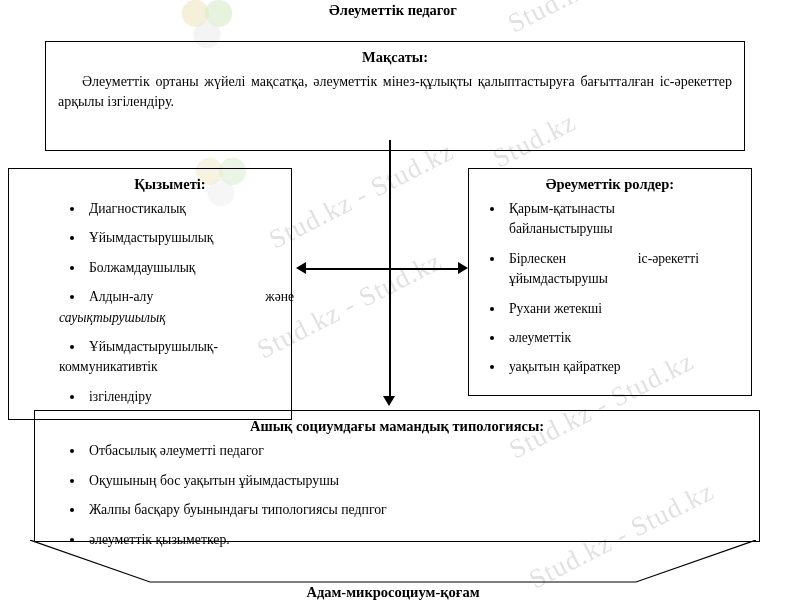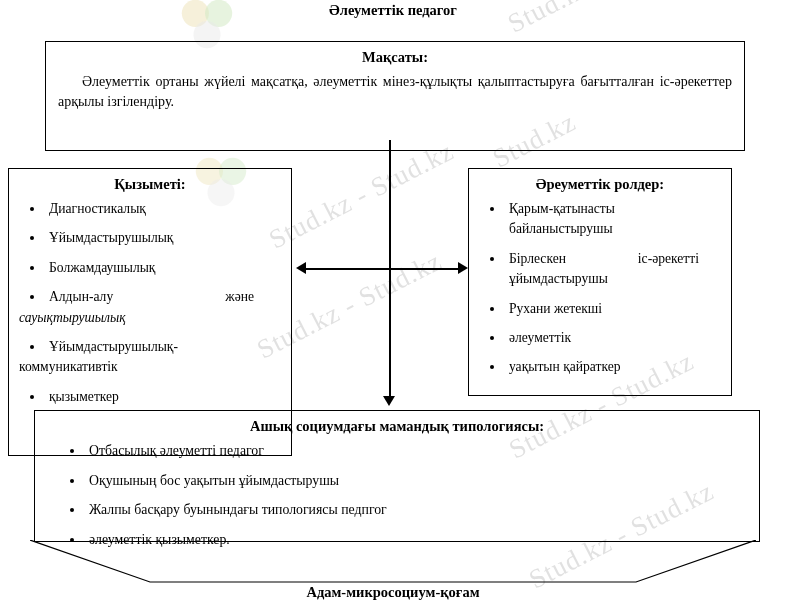--- a/index.html
+++ b/index.html
@@ -160,42 +160,42 @@
     <circle cx="32" cy="44" r="14" fill="#cfcfcf" opacity=".4"></circle>
   </svg>
 
   <div class="heading" style="top:2px;">Әлеуметтік педагог</div>
 
   <div class="box" style="left:45px; top:30px; width:700px; height:110px;margin-top:11px;">
     <div class="box-title">Мақсаты:</div>
     <div class="box-body">Әлеуметтік ортаны жүйелі мақсатқа, әлеуметтік мінез-құлықты қалыптастыруға бағытталған іс-әрекеттер арқылы ізгілендіру.</div>
   </div>
 
-  <div class="box" style="left:8px; top:168px; width:284px; height:288px;">
+  <div class="box" style="left:8px; top:168px; width:284px; height:252px;padding-left:40px;">
     <div class="box-title">Қызыметі:</div>
     <ul class="bullets">
       <li><span>Диагностикалық</span></li>
       <li><span>Ұйымдастырушылық</span></li>
       <li><span>Болжамдаушылық</span></li>
       <li>
         <span class="spread" style="width:205px;">
           <span>Алдын-алу</span>
           <span>және</span>
         </span>
         <span class="two-col" style="margin-left:-30px;font-style:italic;">сауықтырушылық</span>
       </li>
       <li>
         <span>Ұйымдастырушылық-</span>
         <span class="two-col" style="margin-left:-30px;">коммуникативтік</span>
       </li>
-      <li><span>қызыметкер</span></li>
+      <li><span>ізгілендіру</span></li>
     </ul>
   </div>
 
-  <div class="box" style="left:468px; top:168px; width:264px; height:228px;">
+  <div class="box" style="left:468px; top:168px; width:284px; height:228px;">
     <div class="box-title">Әреуметтік ролдер:</div>
     <ul class="bullets">
       <li>
         <span>Қарым-қатынасты</span>
         <span class="two-col">байланыстырушы</span>
       </li>
       <li>
         <span class="spread" style="width:190px;gap:8px;">
           <span>Бірлескен</span>
           <span>іс-әрекетті</span>

